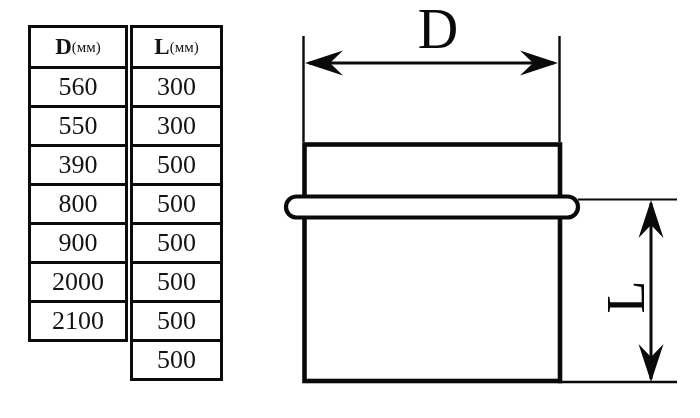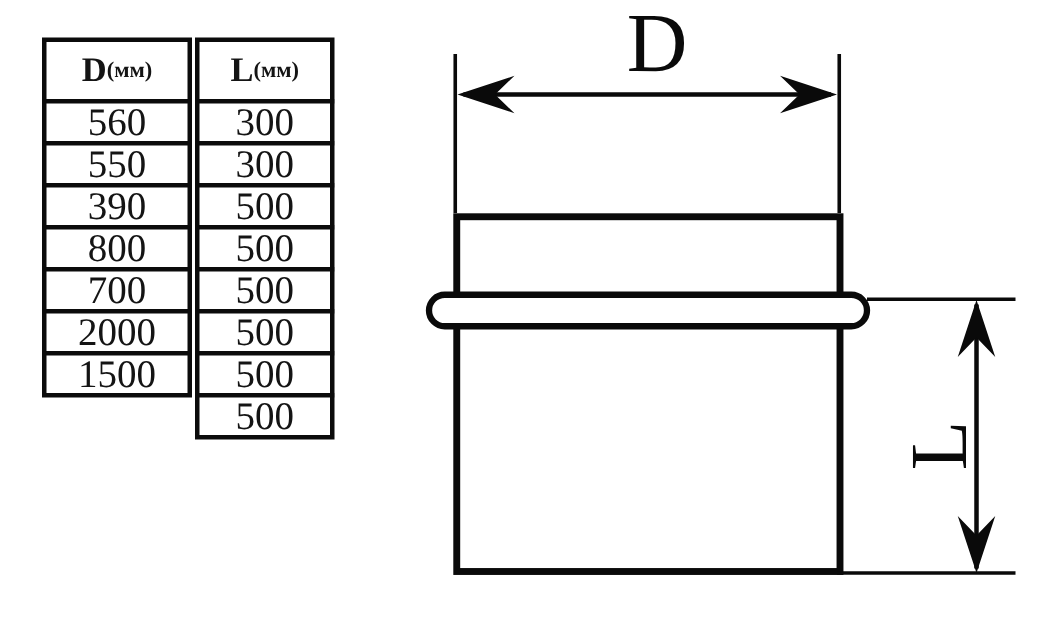--- a/index.html
+++ b/index.html
@@ -18,34 +18,34 @@
     position: absolute;
     left: 28px;
     top: 25px;
     display: flex;
     gap: 2px;
   }
   .dim-col { display: flex; flex-direction: column; }
   .cell {
     box-sizing: border-box;
     border: 3px solid #0b0b0b;
-    height: 31px;
+    height: 42px;
     display: flex;
     align-items: center;
     justify-content: center;
     background: #ffffff;
     font-size: 26px;
     color: #141414;
   }
   .cell + .cell { margin-top: -3px; }
   .col-d .cell { width: 100px; }
   .col-l .cell { width: 93px; }
   .cell.header { height: 44px; font-weight: bold; }
   .header .sym  { font-size: 23px; font-weight: bold; }
-  .header .unit { font-size: 15px; font-weight: bold; }
+  .header .unit { font-size: 15px; font-weight: normal; }
 
   
   .drawing-svg {
     position: absolute;
     left: 270px;
     top: 0;
     width: 430px;
     height: 418px;
   }
   .dim-label {
@@ -80,23 +80,23 @@
 
     <div class="dim-col col-d">
       <div class="cell header">
         <span class="sym">D</span>
           <span class="unit">(мм)</span>
       </div>
       <div class="cell">560</div>
       <div class="cell">550</div>
       <div class="cell">390</div>
       <div class="cell">800</div>
-      <div class="cell">700</div>
+      <div class="cell">900</div>
       <div class="cell">2000</div>
-      <div class="cell">1500</div>
+      <div class="cell">2100</div>
     </div>
 
     <div class="dim-col col-l">
       <div class="cell header">
         <span class="sym">L</span>
           <span class="unit">(мм)</span>
       </div>
       <div class="cell">300</div>
       <div class="cell">300</div>
       <div class="cell">500</div>

